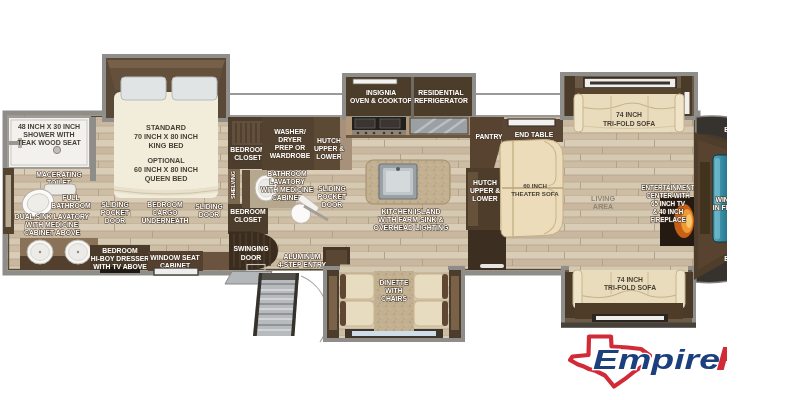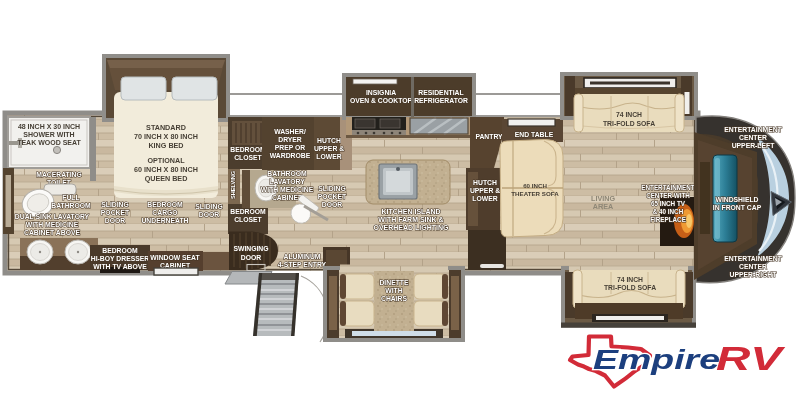--- a/index.html
+++ b/index.html
@@ -1,16 +1,16 @@
 <!DOCTYPE html>
 <html><head>
 <meta charset="utf-8">
 <style>
 html,body{margin:0;padding:0;background:#fff;}
-#wrap{width:800px;height:400px;position:relative;overflow:hidden;background:#be185d;}
+#wrap{width:727px;height:400px;position:relative;overflow:hidden;background:#be185d;}
 svg{display:block;}
 text{font-family:"Liberation Sans",sans-serif;}
 .wl{fill:#fff;font-weight:bold;paint-order:stroke;stroke:#473726;stroke-width:1.1px;}
 .dl{fill:#463f35;font-weight:bold;}
 .gl{fill:#8e8776;font-weight:bold;}
 </style>
 </head>
 <body>
 <div id="wrap">
 <svg width="800" height="400" viewBox="0 0 800 400">

